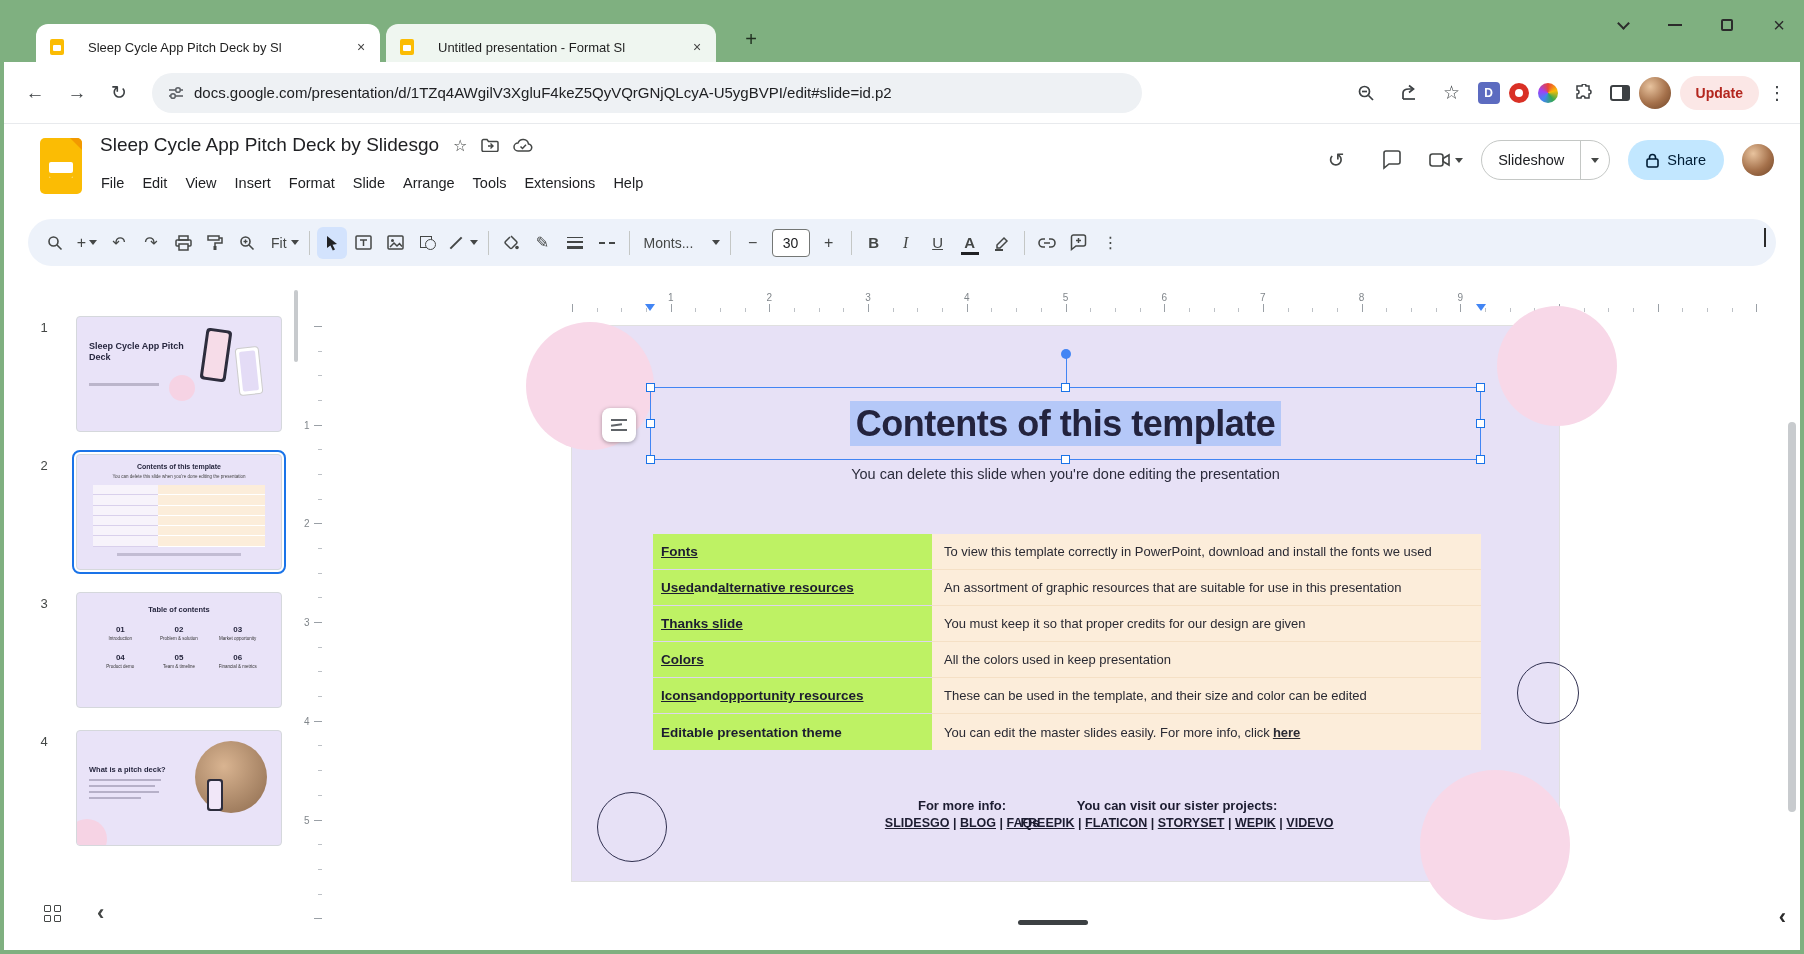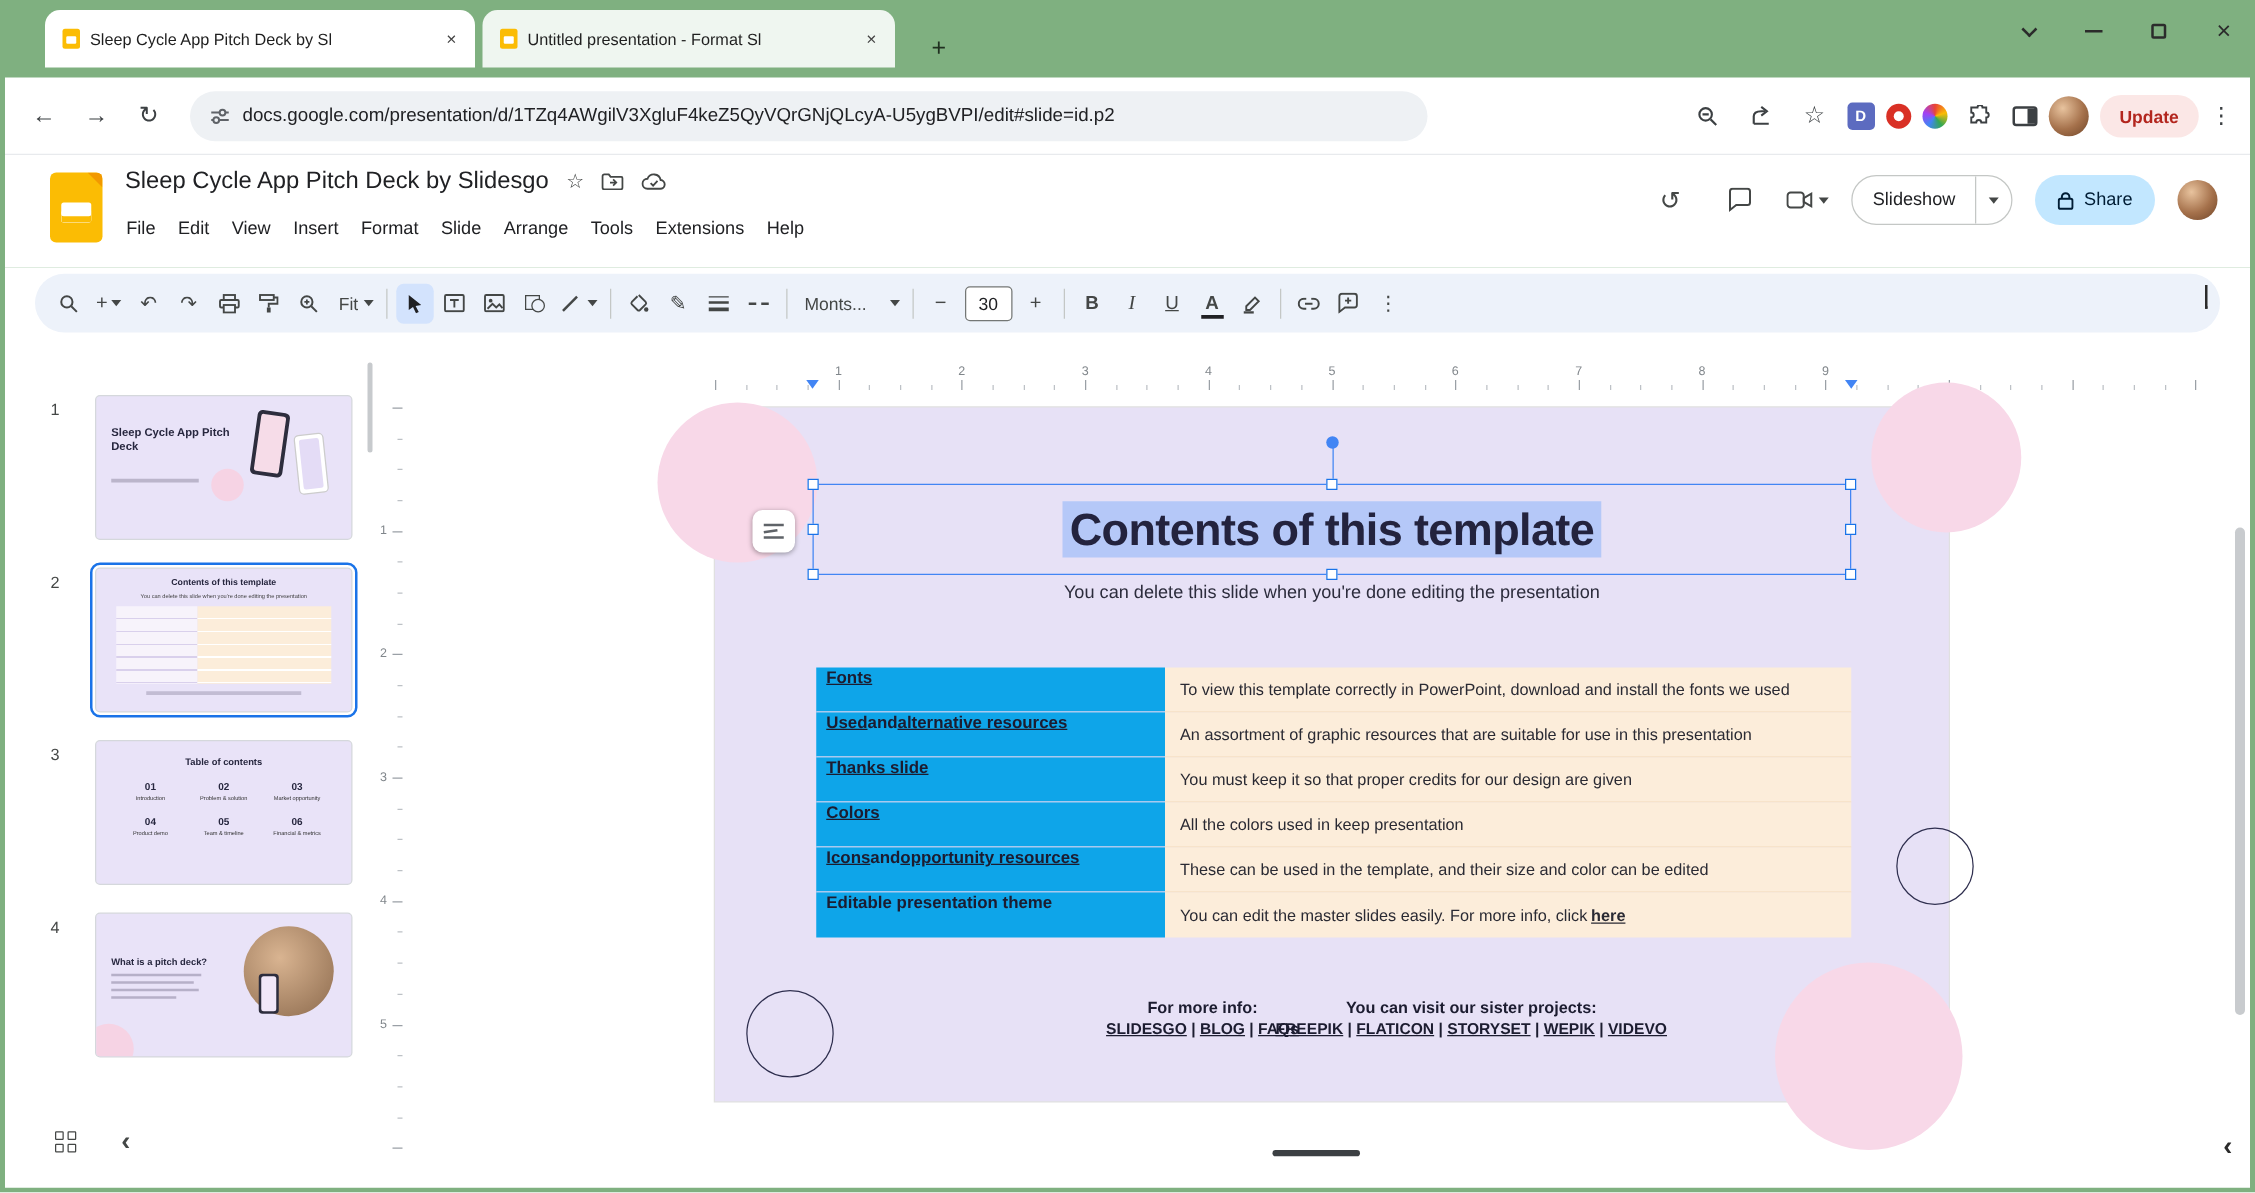--- a/index.html
+++ b/index.html
@@ -1,21 +1,21 @@
 <!DOCTYPE html>
 <html><head>
 <meta charset="utf-8">
 <style>
   * { box-sizing: border-box; margin: 0; padding: 0; }
   html,body { width:1804px; height:954px; overflow:hidden; font-family:"Liberation Sans","DejaVu Sans",sans-serif; }
   .window { position:relative; width:1804px; height:954px; background:#7fb080; }
 
   
   .tabstrip { position:absolute; top:0; left:0; right:0; height:62px; }
-  .tab { position:absolute; top:8px; height:46px; border-radius:12px 12px 0 0; display:flex; align-items:center; padding:0 10px 0 14px; gap:8px; }
+  .tab { position:absolute; top:24px; height:46px; border-radius:12px 12px 0 0; display:flex; align-items:center; padding:0 10px 0 14px; gap:24px; }
   .tab.active { left:36px; width:344px; background:#fff; }
   .tab.inactive { left:386px; width:330px; background:rgba(255,255,255,0.88); }
   .tab-title { flex:1; font-size:13px; color:#1f1f1f; white-space:nowrap; overflow:hidden; text-overflow:ellipsis; }
   .tab-close { width:18px; height:18px; border-radius:50%; display:flex; align-items:center; justify-content:center; font-size:14px; color:#444; cursor:default; }
   .slides-favicon { width:14px; height:16px; background:#fbbc04; border-radius:2px; position:relative; flex:none; }
   .slides-favicon::after { content:""; position:absolute; left:3px; top:6px; width:8px; height:6px; background:#fff; border-radius:1px; }
   .newtab-btn { position:absolute; left:736px; top:24px; width:30px; height:30px; display:flex; align-items:center; justify-content:center; font-size:20px; color:#203020; }
   .win-controls { position:absolute; right:10px; top:10px; display:flex; align-items:center; gap:22px; }
   .wc { width:30px; height:30px; display:flex; align-items:center; justify-content:center; color:#2b2b2b; }
   .chev { width:9px; height:9px; border-right:2px solid #2b2b2b; border-bottom:2px solid #2b2b2b; }
@@ -153,21 +153,21 @@
   .rot-dot { position:absolute; left:50%; top:-39px; width:10px; height:10px; margin-left:-5px; border-radius:50%; background:#4285f4; }
   .opt-chip { position:absolute; left:30px; top:82px; width:34px; height:34px; background:#fff; border-radius:8px; box-shadow:0 1px 4px rgba(0,0,0,0.35); display:flex; align-items:center; justify-content:center; z-index:3; }
   .opt-glyph { width:16px; height:12px; display:flex; flex-direction:column; justify-content:space-between; }
   .opt-glyph i { display:block; height:2px; background:#5f6368; }
   .opt-glyph i:nth-child(2){ width:70%; transform:rotate(-8deg); }
 
   .slide-subtitle { position:absolute; left:0; right:0; top:140px; text-align:center; font-size:14.5px; color:#2c2c3c; }
 
   .content-table { position:absolute; left:81px; top:208px; width:828px; }
   .trow { display:flex; height:36px; }
-  .tlabel { width:279px; background:#0ea5e9; border-bottom:1px solid #ddd5ef; display:flex; padding-left:8px; font-size:13.5px; font-weight:bold; color:#1c1c30; }
+  .tlabel { width:279px; background:#bef264; border-bottom:1px solid #ddd5ef; display:flex; align-items:center; padding-left:8px; font-size:13.5px; font-weight:bold; color:#1c1c30; }
   .trow:last-child .tlabel, .trow:last-child .tdesc { border-bottom:none; }
   .tdesc { width:549px; background:#fcedda; border-bottom:1px solid #f5e0c5; display:flex; align-items:center; padding-left:12px; font-size:13px; color:#2a2a33; }
   .lu { text-decoration:underline; }
   .dlink { font-weight:bold; text-decoration:underline; margin-left:3px; }
 
   .footer-block { position:absolute; top:472px; text-align:center; }
   .footer-left { left:285px; width:210px; }
   .footer-right { left:440px; width:330px; }
   .fheading { font-size:13px; font-weight:bold; color:#1c1c30; }
   .flinks { font-size:12.5px; font-weight:bold; color:#1c1c30; margin-top:3px; }

